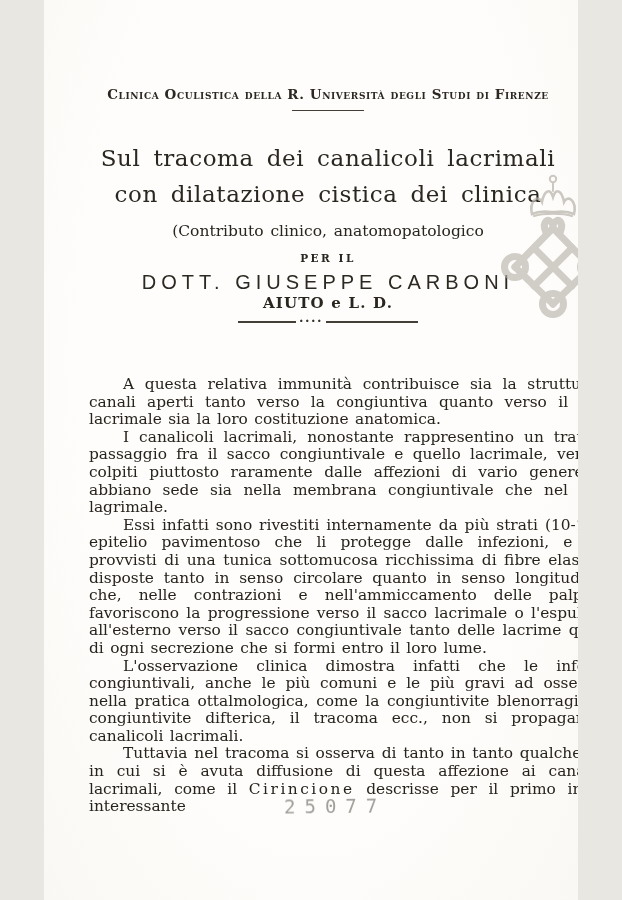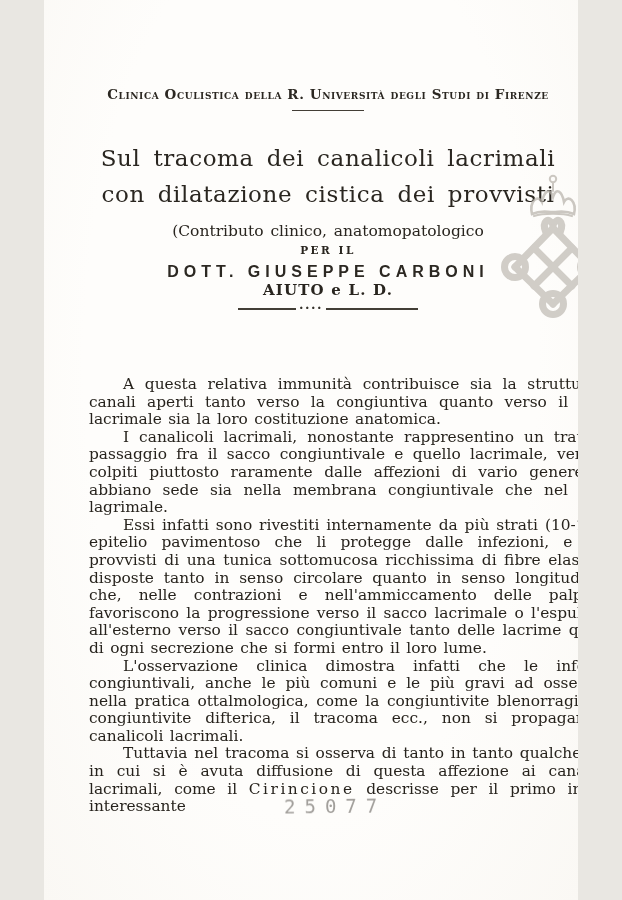--- a/index.html
+++ b/index.html
@@ -10,22 +10,22 @@
     overflow:hidden;
     font-family:"DejaVu Serif", serif;
     color:#29251f;
   }
   .head-block{position:absolute;top:86px;left:36px;width:496px;text-align:center;}
   .inst1{font-variant:small-caps;font-size:13.5px;letter-spacing:0.6px;font-weight:600;color:#2b2721;}
   .inst2{font-size:12.5px;font-weight:bold;margin-top:4px;letter-spacing:0.3px;}
   .rule1{width:72px;border-top:1.6px solid #433e36;margin:8px auto 0 auto;}
   .title{margin-top:29px;font-size:23px;line-height:36px;letter-spacing:0.6px;word-spacing:5px;font-weight:normal;color:#2a2620;text-align:center;}
   .subtitle{margin-top:6px;font-size:15.5px;line-height:26px;word-spacing:2px;}
-  .byline{font-size:10.5px;letter-spacing:2.5px;font-variant:small-caps;font-weight:600;}
-  .author{margin-top:7px;font-family:"Liberation Sans",sans-serif;font-size:16px;font-weight:bold;letter-spacing:5px;color:#2c2822;}
+  .byline{margin-top:8px;font-size:10.5px;letter-spacing:2.5px;font-variant:small-caps;font-weight:600;}
+  .author{margin-top:7px;font-family:"Liberation Sans",sans-serif;font-size:20px;font-weight:normal;letter-spacing:5px;color:#2c2822;}
   .role{font-size:15px;font-weight:bold;letter-spacing:1.2px;}
   .divider2{margin-top:7px;display:flex;align-items:center;justify-content:center;}
   .divider2 .seg{height:1.6px;background:#433e36;}
   .divider2 .seg.left{width:58px;}
   .divider2 .seg.right{width:92px;}
   .divider2 .dots{font-size:13px;font-weight:bold;letter-spacing:1.5px;line-height:6px;position:relative;top:-4px;margin:0 3px;color:#35312a;}
   .body-block{
     position:absolute;top:376px;left:45px;width:534px;
     font-size:15.4px;line-height:17.6px;text-align:justify;
     word-spacing:1.5px;color:#27231d;
@@ -46,21 +46,21 @@
 <body>
 
 <div class="page">
 
   <div class="head-block">
     <div class="inst1">Clinica Oculistica della R. Università degli Studi di Firenze</div>
     <div class="rule1"></div>
 
     <div class="title">
       <div>Sul tracoma dei canalicoli lacrimali</div>
-      <div>con dilatazione cistica dei provvisti</div>
+      <div>con dilatazione cistica dei clinica</div>
     </div>
 
     <div class="subtitle">
       <div>(Contributo clinico, anatomopatologico</div>
     </div>
 
     <div class="byline">PER IL</div>
     <div class="author">DOTT. GIUSEPPE CARBONI</div>
     <div class="role">AIUTO e L. D.</div>
 

